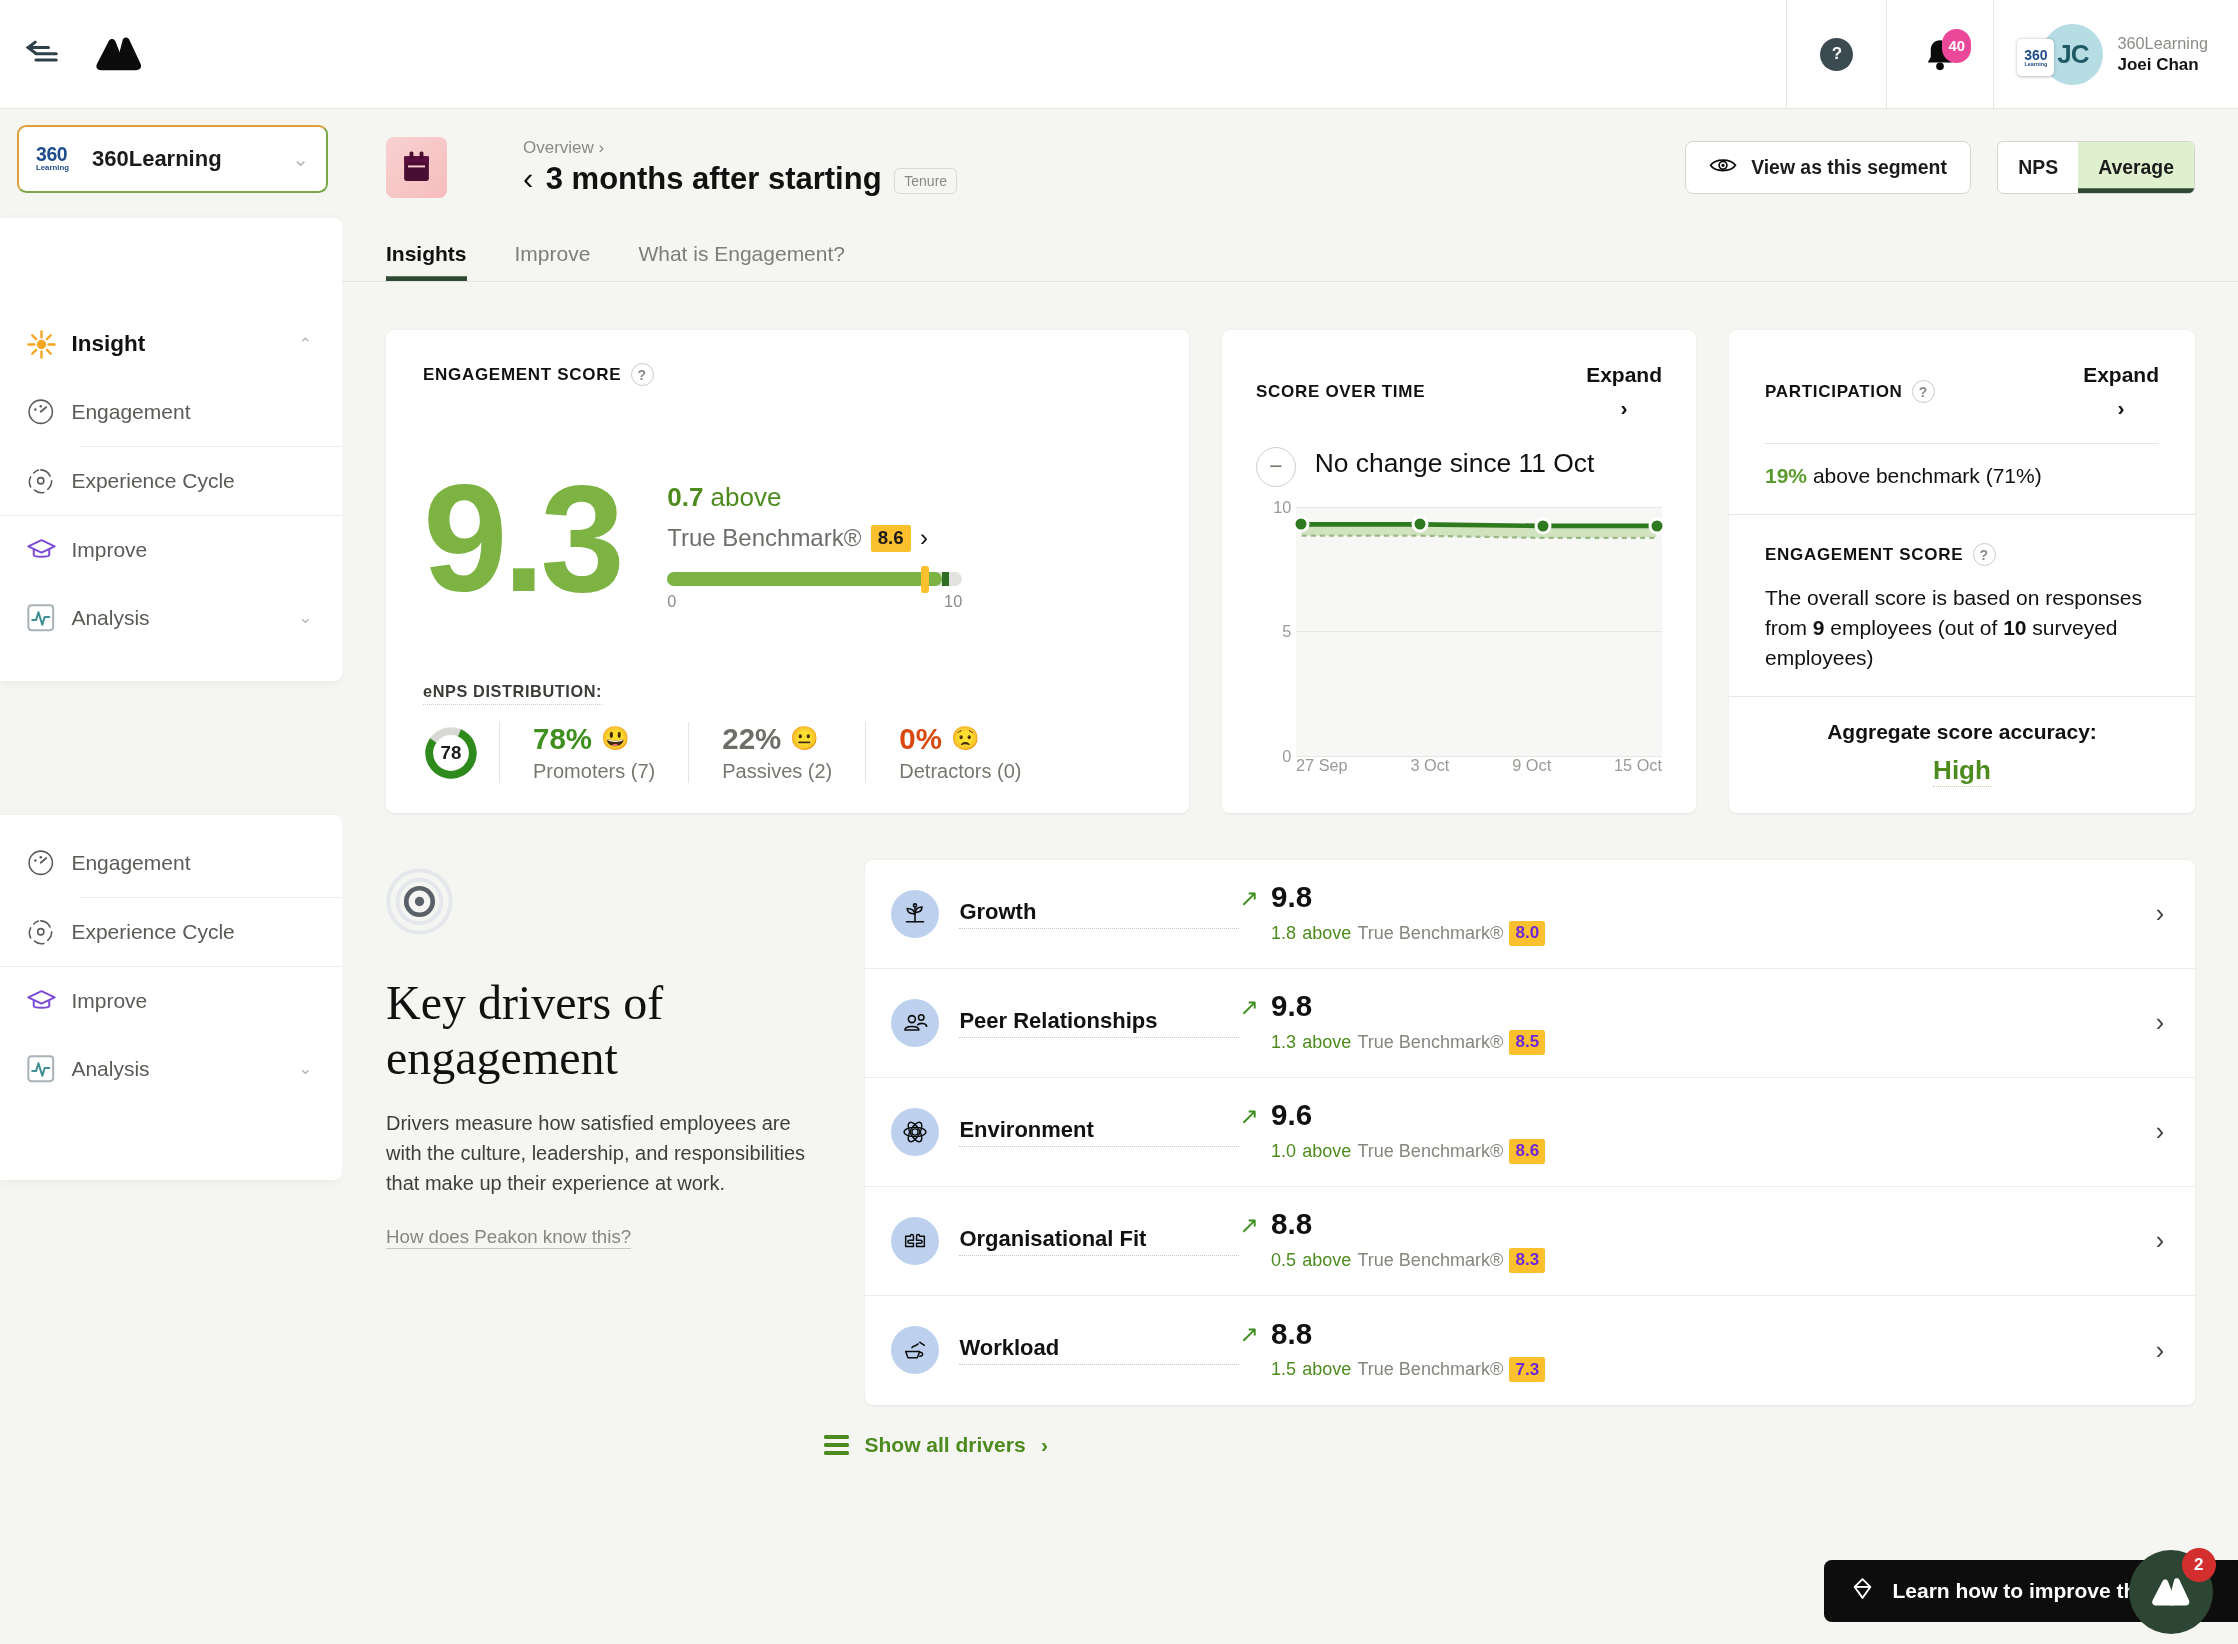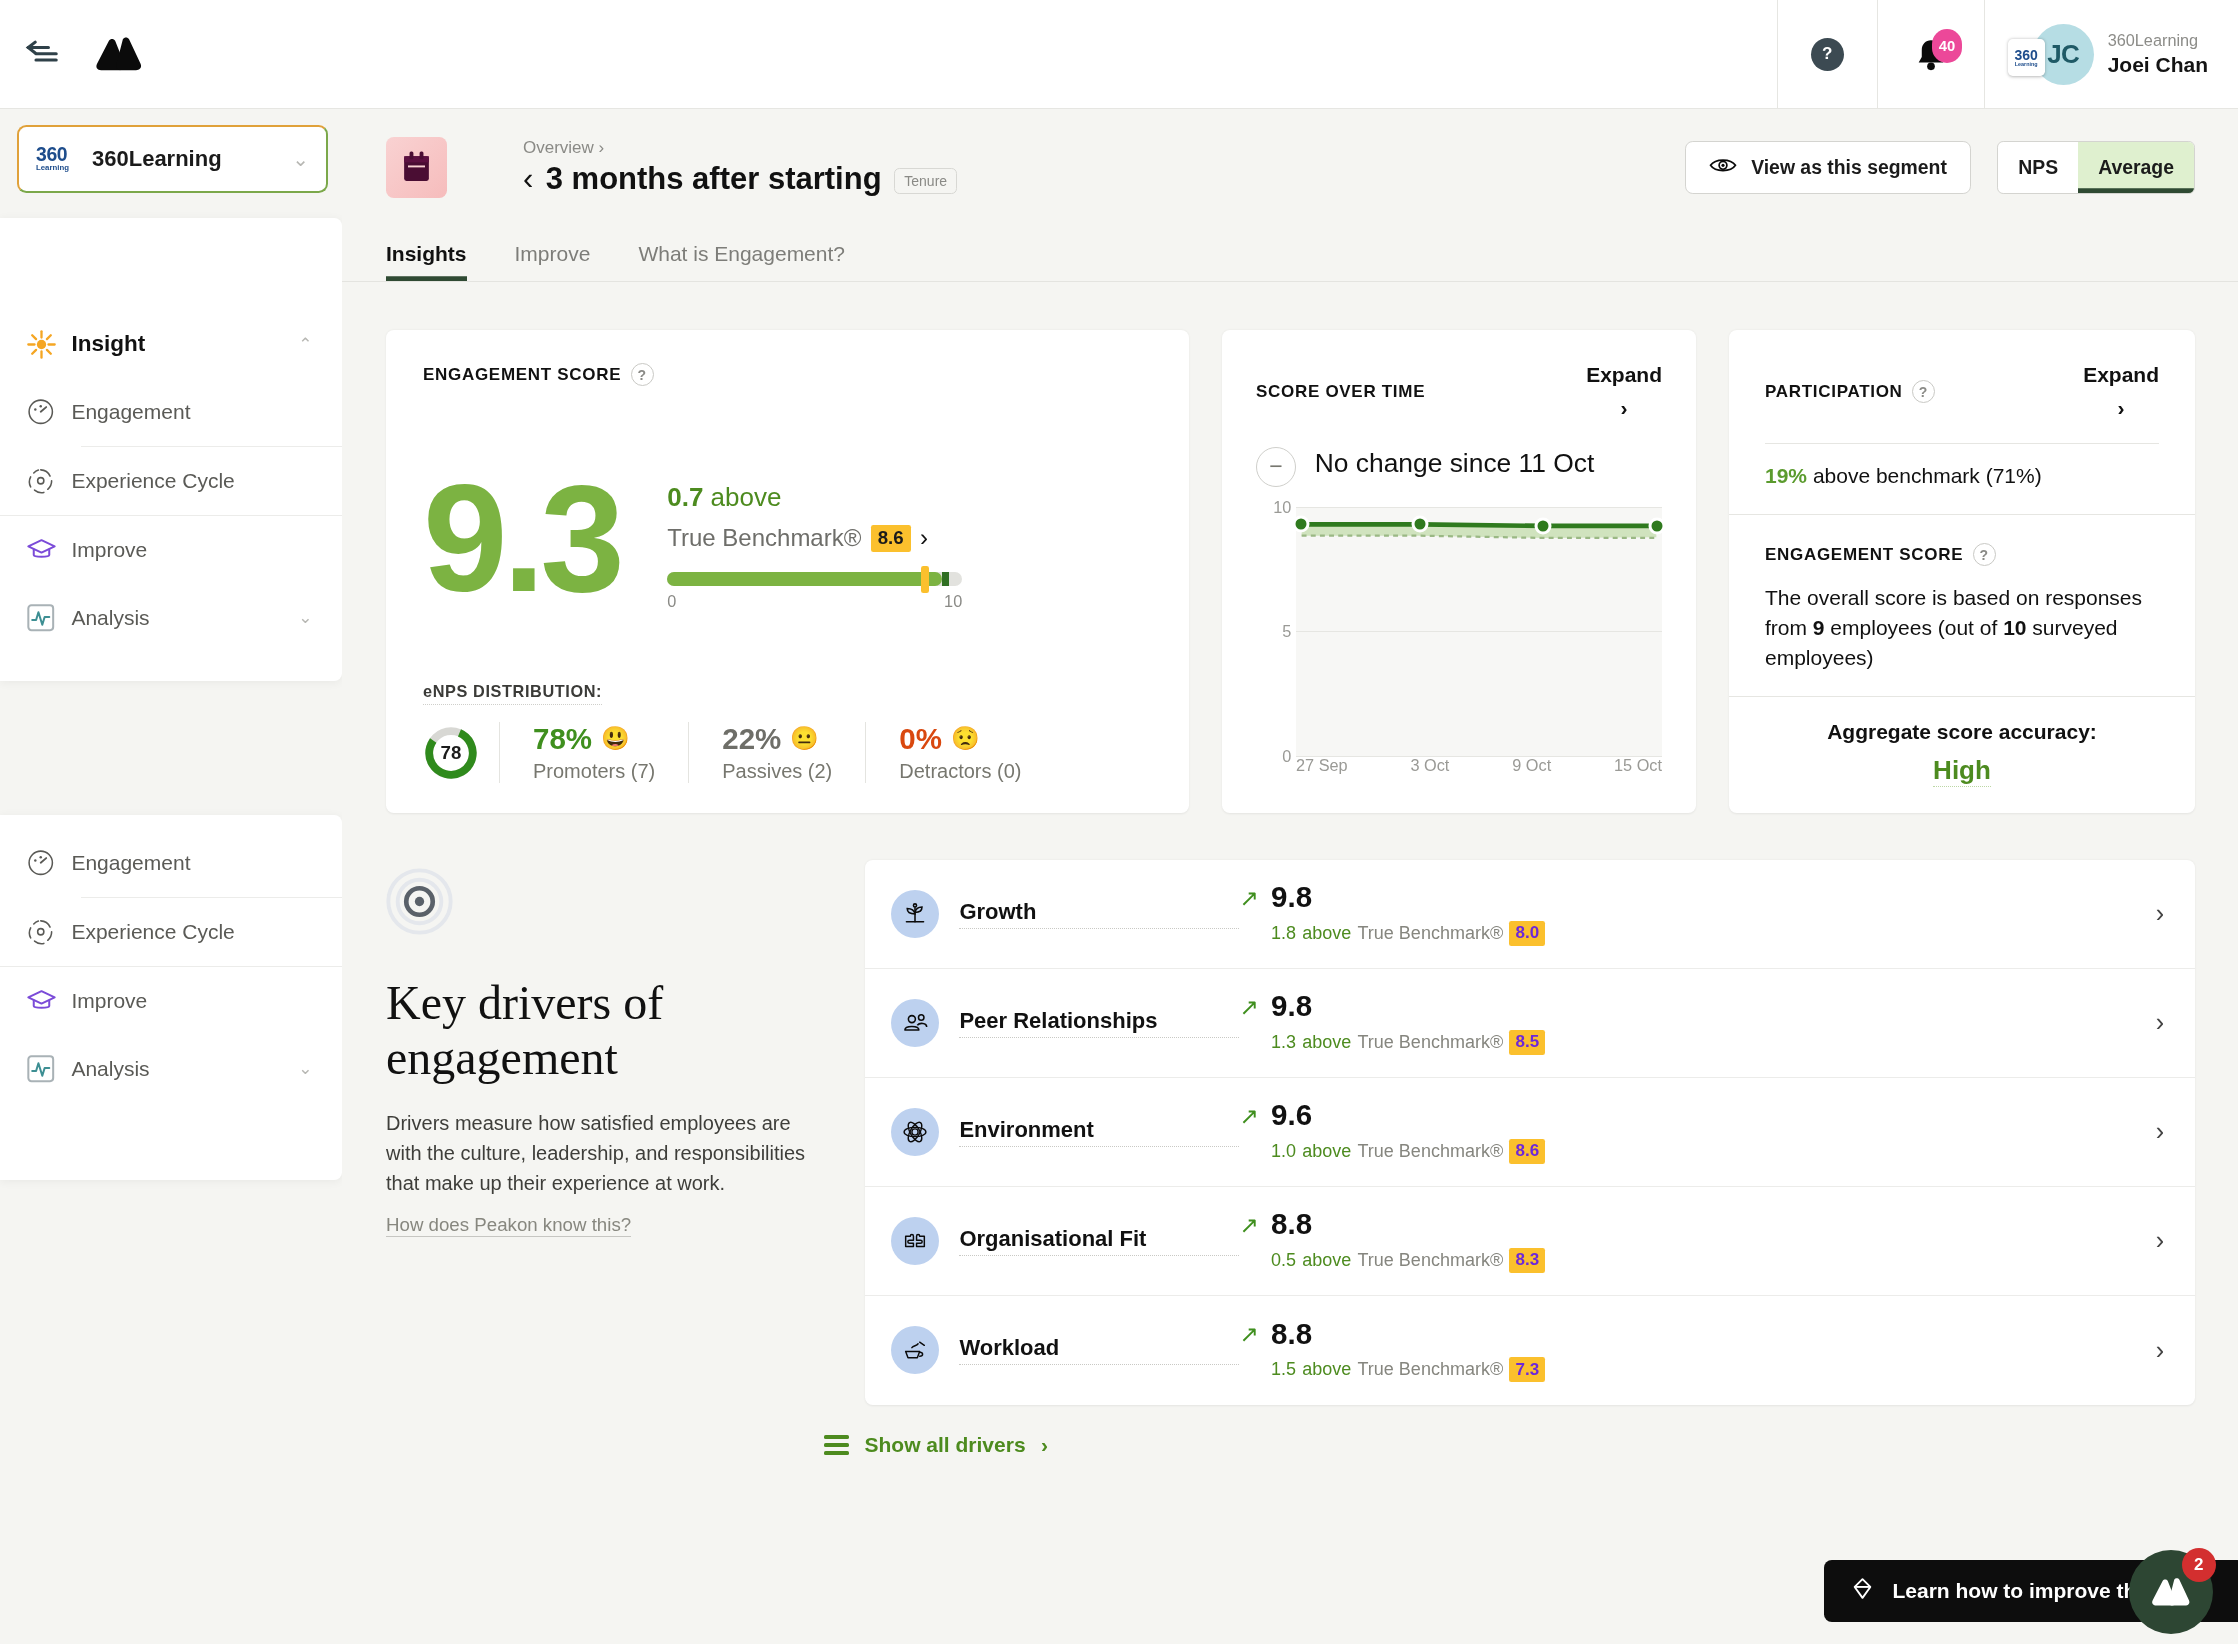--- a/index.html
+++ b/index.html
@@ -45,21 +45,21 @@
   }
   .mini-logo {
     position:absolute; left:-11px; top:15.5px; width:37px;height:37px;border-radius:4.7px;
     background:#fff; box-shadow:0 0.8px 3.1px rgba(0,0,0,.28);
     display:flex;flex-direction:column;align-items:center;justify-content:center;
   }
   .mini-logo .m1 { font-size:14px; font-weight:800; color:#1e4d8c; line-height:1; }
   .mini-logo .m2 { font-size:5.4px; font-weight:700; color:#1e4d8c; line-height:1.1;}
   .user-text { margin-left:17px; }
   .user-org { font-size:16.3px; color:#8c8c88; line-height:1.35; }
-  .user-name { font-size:21px; font-weight:700; color:#141414; line-height:1.3; }
+  .user-name { font-size:17px; font-weight:700; color:#141414; line-height:1.3; }
 
   
   .sidebar { position:absolute; left:0; top:109px; width:342px; bottom:0; }
   .org-switch {
     position:absolute; left:17px; top:15.5px; width:311px; height:68px;
     background:#fff; border:2.3px solid; border-image: none;
     border-color:#e0a13a #7ba84a #7ba84a #e0a13a; border-radius:9.3px;
     display:flex; align-items:center; padding:0 17px; cursor:pointer;
   }
   .org-logo { width:42px; display:flex;flex-direction:column; margin-right:14px;}
@@ -180,21 +180,21 @@
   .accuracy { text-align:center; padding:23px 15.5px 26.4px 15.5px; }
   .acc-label { font-size:21px; font-weight:700; color:#111; }
   .acc-val { font-size:26px; font-weight:700; color:#4d8b1f; margin-top:11px; border-bottom:1.6px dotted #bcd7a5; display:inline-block;}
 
   
   .drivers-row { display:flex; gap:44px; padding:47px 44px 0 44px; align-items:flex-start; }
   .drivers-left { width:435px; padding-top:7.8px;}
   .target-ico { width:67px;height:67px; margin-bottom:40px;}
   .drv-title { font-family:"Liberation Serif", serif; font-size:48px; line-height:1.16; font-weight:400; color:#111; }
   .drv-desc { font-size:20px; line-height:1.5; color:#3e3e3a; margin-top:22px; }
-  .drv-link { font-size:18.7px; color:#87877f; border-bottom:0.8px solid #c6c6c2; display:inline-block; margin-top:16px; cursor:pointer;}
+  .drv-link { font-size:18.7px; color:#87877f; border-bottom:0.8px solid #c6c6c2; display:inline-block; margin-top:28px; cursor:pointer;}
 
   .drivers-list { flex:1; background:#fff; border-radius:7.8px; box-shadow:0 0.8px 2.3px rgba(0,0,0,.07); overflow:hidden;}
   .drv-row { display:flex; align-items:center; height:109px; padding:0 31px 0 26.4px; border-bottom:0.8px solid #ececea; cursor:pointer;}
   .drv-row:last-child { border-bottom:none; }
   .drv-ico { width:48px;height:48px;border-radius:50%;background:#bdd1ef;display:flex;align-items:center;justify-content:center;flex:none;}
   .drv-name { font-size:22px; font-weight:700; color:#111; margin-left:20px; width:280px;
               border-bottom:1.6px dotted #c9c9c5; padding-bottom:3.1px;}
   .drv-vals { flex:1; display:flex; align-items:flex-start; gap:12.4px; }
   .arrow-up { color:#3f8f1e; font-size:23px; line-height:1; padding-top:4.7px;}
   .drv-score { font-size:29.5px; font-weight:700; color:#111; line-height:1.05;}

